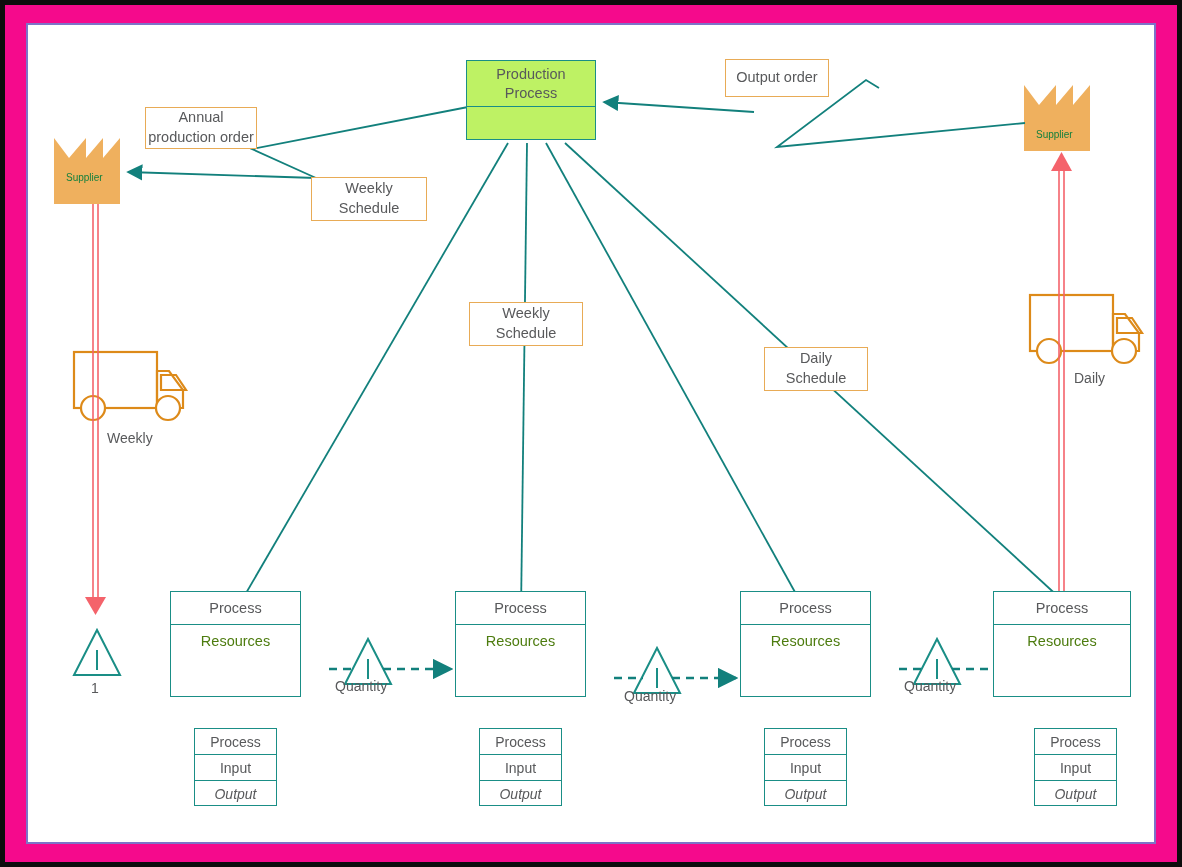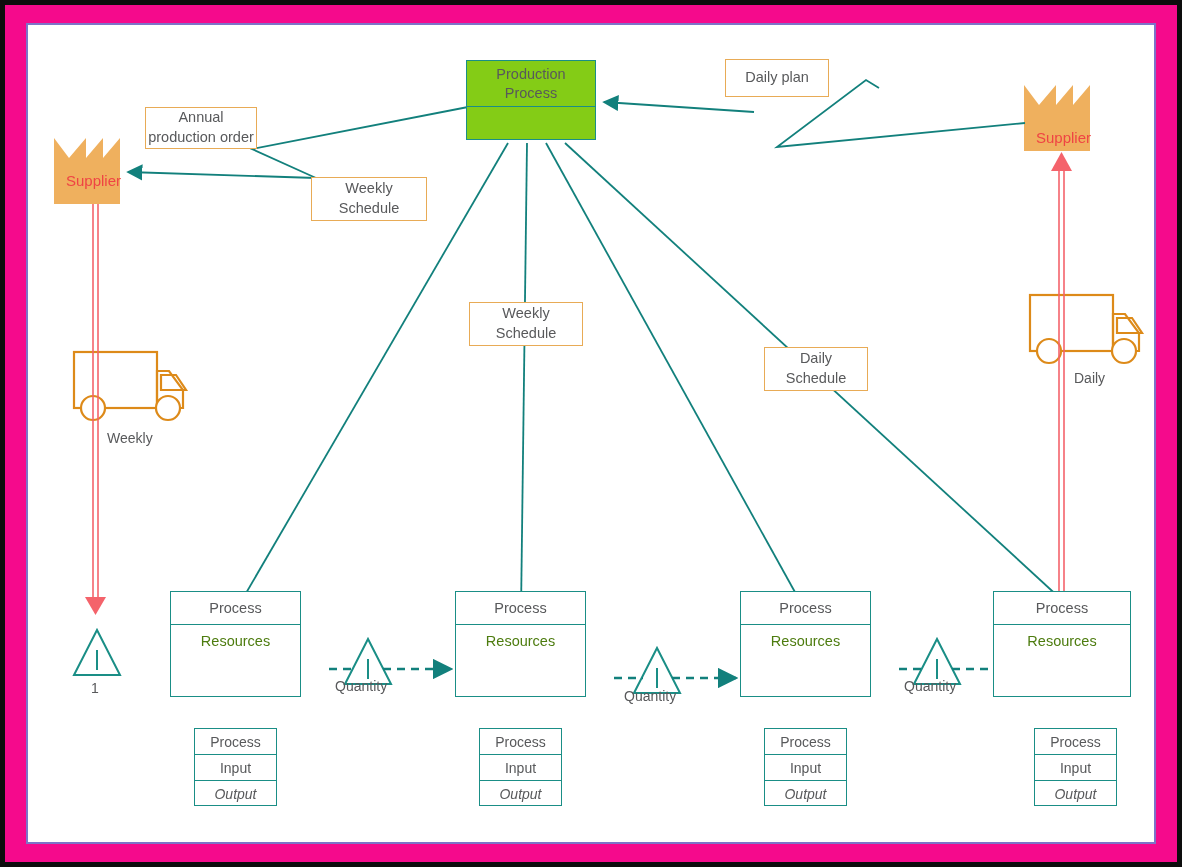--- a/index.html
+++ b/index.html
@@ -42,21 +42,21 @@
   }
   .procbox .cell-mid{
     height:32px;
     display:flex;align-items:center;justify-content:center;
     color:#4d7c0f;font-size:14.5px;
   }
   .procbox .cell-blank{flex:1;}
 
   
   .ctrlbox{
-    border:1.8px solid #1A8E86;background:#84cc16;
+    border:1.8px solid #1A8E86;background:#bef264;
   }
   .ctrlbox .top{
     height:45px;border-bottom:1.8px solid #1A8E86;
     display:flex;align-items:center;justify-content:center;
     color:#58595B;font-size:14.5px;line-height:1.3;text-align:center;
   }
   .ctrlbox .bottom{height:32px;}
 
   
   .datatable{border:1.8px solid #1A8E86;background:#fff;}
@@ -64,21 +64,21 @@
     height:25px;display:flex;align-items:center;justify-content:center;
     color:#58595B;font-size:14px;border-bottom:1.8px solid #1A8E86;
   }
   .datatable div:last-child{border-bottom:none;font-style:italic;}
 
   
   .plainlabel{
     position:absolute;color:#58595B;font-size:14px;white-space:nowrap;
   }
   .supplier-label{
-    position:absolute;color:#ef4444;font-size:15px;white-space:nowrap;
+    position:absolute;color:#15803d;font-size:10px;white-space:nowrap;
   }
 </style>
 </head>
 <body>
 
 <div id="page">
   <div id="frame-black"></div>
   <div id="frame-magenta"></div>
   <div id="frame-purple"></div>
 
@@ -185,21 +185,21 @@
     </div>
 
     <div class="node infobox" style="left:283px;top:152px;width:116px;height:44px;">
       <span>
         <span>Weekly</span><br>
         <span>Schedule</span>
       </span>
     </div>
 
     <div class="node infobox" style="left:697px;top:34px;width:104px;height:38px;">
-      <span>Daily plan</span>
+      <span>Output order</span>
     </div>
 
     <div class="node infobox" style="left:441px;top:277px;width:114px;height:44px;">
       <span>
         <span>Weekly</span><br>
         <span>Schedule</span>
       </span>
     </div>
 
     <div class="node infobox" style="left:736px;top:322px;width:104px;height:44px;">

